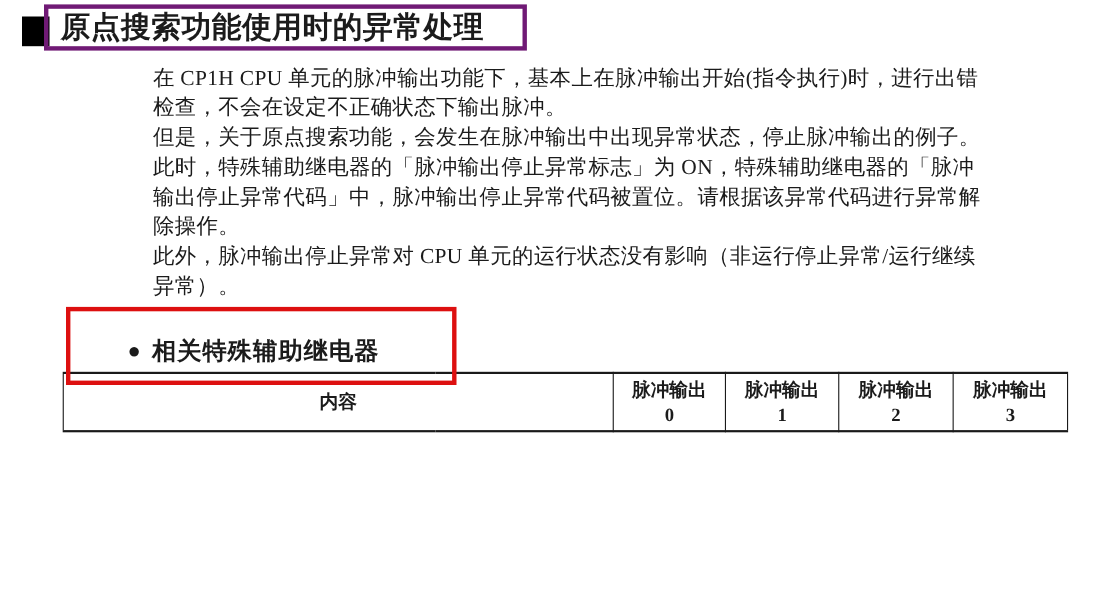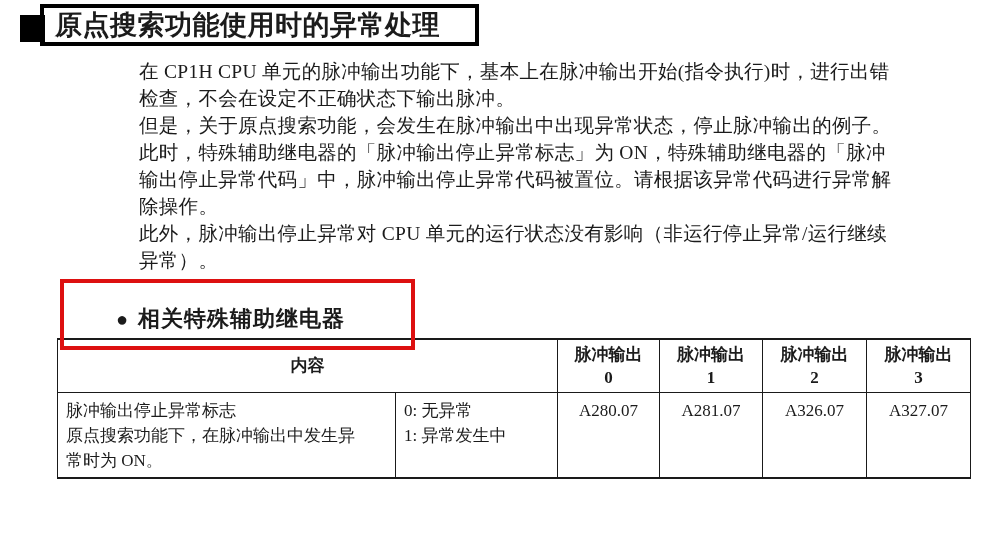--- a/index.html
+++ b/index.html
@@ -13,21 +13,21 @@
   }
 
   
   .title-square {
     position: absolute; left: 20px; top: 15px;
     width: 25px; height: 27px; background: #000000;
   }
   .title-redbox {
     position: absolute; left: 40px; top: 4px;
     width: 420px; height: 34px;
-    border: 4px solid #000000;
+    border: 4px solid #701a75;
     background: transparent;
     display: flex; align-items: center;
     padding-left: 11px;
     z-index: 2;
   }
   .title-text {
     font-size: 27px; font-weight: bold;
     white-space: nowrap; letter-spacing: 0.5px;
   }
 
@@ -125,25 +125,14 @@
         <div>脉冲输出</div>
         <div>2</div>
       </th>
       <th>
         <div>脉冲输出</div>
         <div>3</div>
       </th>
     </tr>
   </thead>
   <tbody>
-    <tr class="row-flag">
-      <td class="desc-cell">脉冲输出停止异常标志
-原点搜索功能下，在脉冲输出中发生异
-常时为 ON。</td>
-      <td class="meaning-cell">0: 无异常
-1: 异常发生中</td>
-      <td class="value-cell">A280.07</td>
-      <td class="value-cell">A281.07</td>
-      <td class="value-cell">A326.07</td>
-      <td class="value-cell">A327.07</td>
-    </tr>
   </tbody>
 </table>
 
 </body></html>

